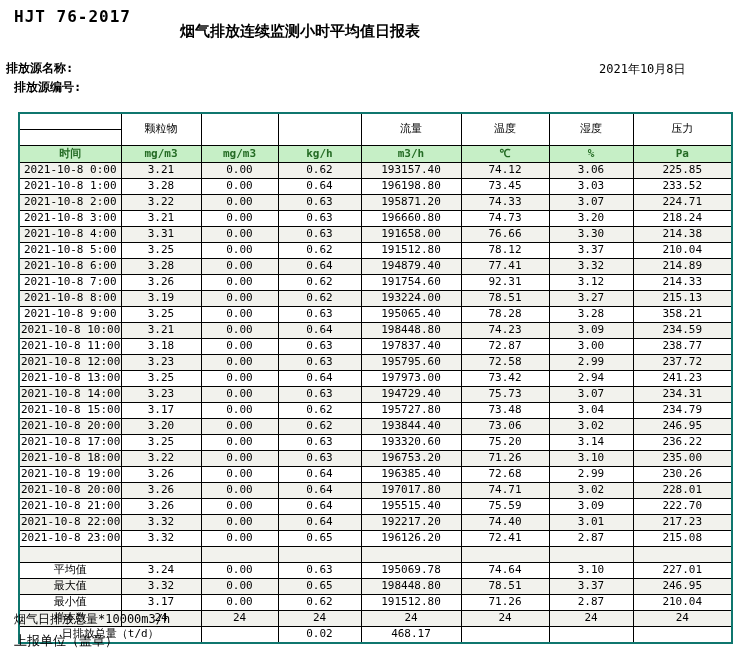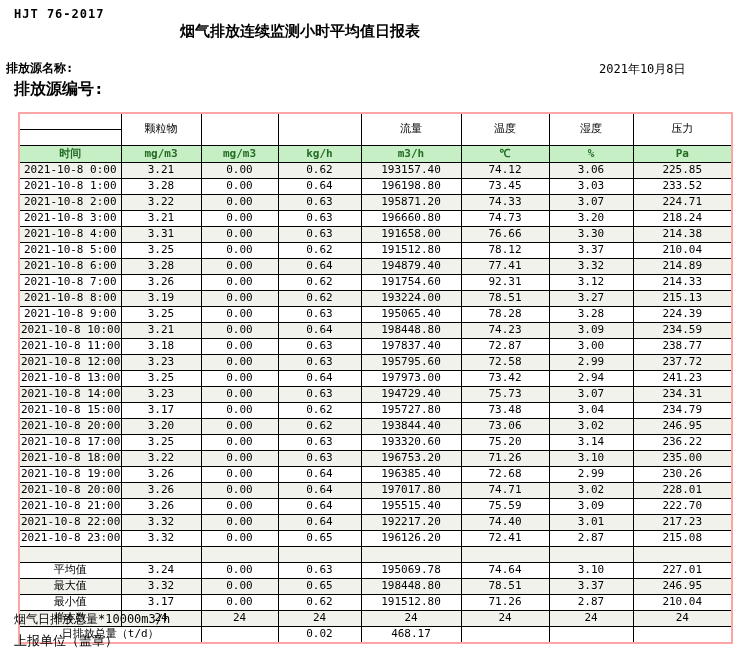--- a/index.html
+++ b/index.html
@@ -3,34 +3,34 @@
 <meta charset="utf-8">
 <style>
   html,body{margin:0;padding:0;}
   body{
     width:748px;height:653px;background:#ffffff;color:#000;
     font-family:"DejaVu Sans Mono","Liberation Mono",monospace;
     position:relative;overflow:hidden;
   }
   .doc-code{
     position:absolute;left:14px;top:7px;
-    font-size:12px;font-weight:bold;letter-spacing:1px;text-align:right;
+    font-size:16px;font-weight:bold;letter-spacing:1px;text-align:right;
   }
   .page-title{
     position:absolute;left:0;top:22px;width:600px;
     text-align:center;font-size:15px;font-weight:bold;
     font-family:Liberation Mono, monospace;
   }
   .source-name{position:absolute;left:6px;top:60px;font-size:12px;font-weight:bold;}
-  .source-id{position:absolute;left:14px;top:79px;font-size:16px;font-weight:bold;}
+  .source-id{position:absolute;left:14px;top:79px;font-size:12px;font-weight:bold;}
   .report-date{position:absolute;left:599px;top:61px;font-size:12px;}
   table.report{
     position:absolute;left:18px;top:112px;width:713px;
     border-collapse:collapse;table-layout:fixed;
-    border:2px solid #fca5a5;
+    border:2px solid #0f766e;
     padding-left:48px;
   }
   table.report td{
     border:1px solid #000;
     height:15px;padding:0 1px;
     font-size:11px;line-height:1.1;
     text-align:center;vertical-align:middle;
     white-space:nowrap;overflow:hidden;
   }
   td.group-hd{font-size:12px;}
@@ -184,21 +184,21 @@
         <td>215.13</td>
       </tr>
       <tr class="data-row">
         <td class="time-cell">2021-10-8 9:00</td>
         <td>3.25</td>
         <td>0.00</td>
         <td>0.63</td>
         <td>195065.40</td>
         <td>78.28</td>
         <td>3.28</td>
-        <td>224.39</td>
+        <td>358.21</td>
       </tr>
       <tr class="data-row stripe">
         <td class="time-cell">2021-10-8 10:00</td>
         <td>3.21</td>
         <td>0.00</td>
         <td>0.64</td>
         <td>198448.80</td>
         <td>74.23</td>
         <td>3.09</td>
         <td>234.59</td>

